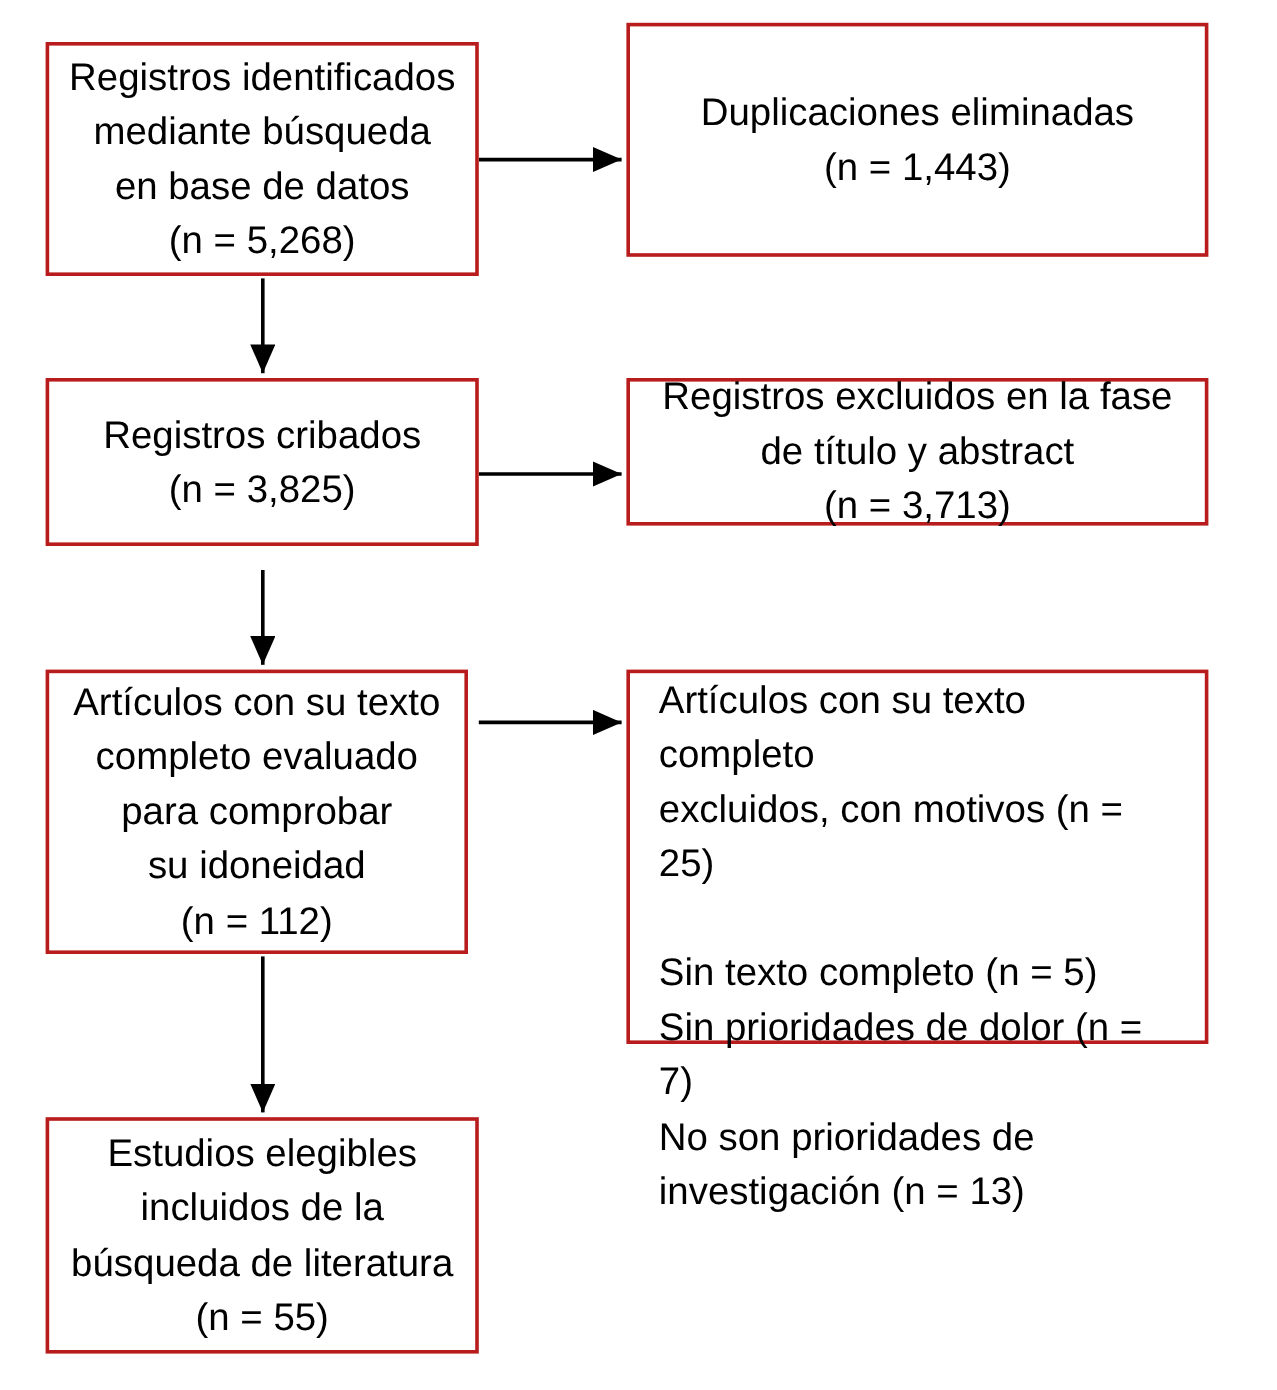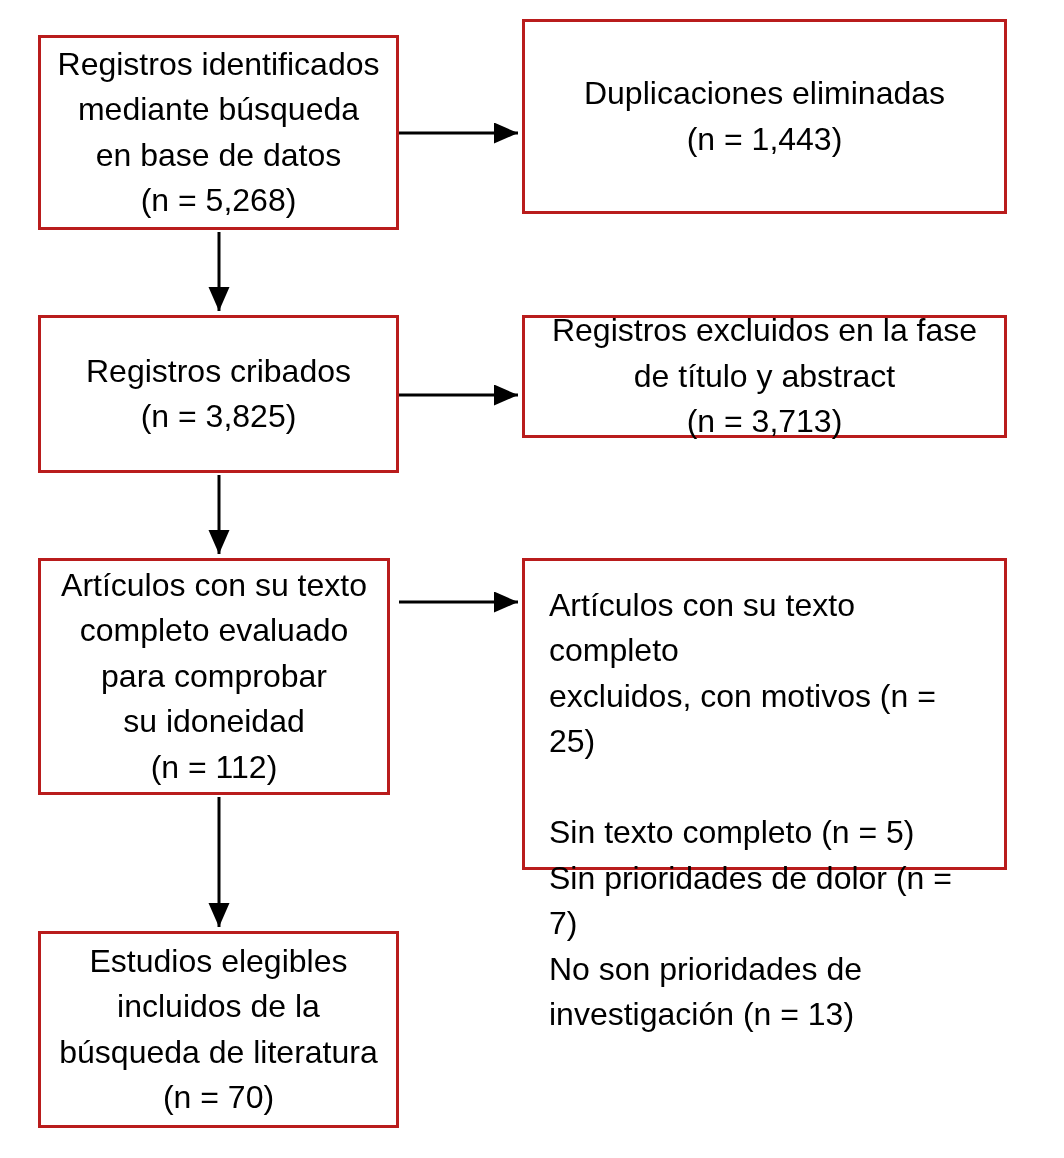--- a/index.html
+++ b/index.html
@@ -27,25 +27,25 @@
     text-align: center;
     font-size: 32px;
     line-height: 1.42;
     white-space: pre-line;
     padding: 6px 10px;
   }
   .flow-box.align-left {
     align-items: flex-start;
     justify-content: flex-start;
     text-align: left;
-    padding: 22px 24px;
+    padding: 0 24px;
   }
   #box-identified        { left: 38px;  top: 35px;  width: 361px; height: 195px; }
   #box-duplicates        { left: 522px; top: 19px;  width: 485px; height: 195px; }
-  #box-screened          { left: 38px;  top: 315px; width: 361px; height: 158px; }
+  #box-screened          { left: 38px;  top: 315px; width: 361px; height: 140px; }
   #box-excluded-title    { left: 522px; top: 315px; width: 485px; height: 123px; }
   #box-fulltext          { left: 38px;  top: 558px; width: 352px; height: 237px; }
   #box-fulltext-excluded { left: 522px; top: 558px; width: 485px; height: 312px; }
   #box-included          { left: 38px;  top: 931px; width: 361px; height: 197px; }
   .arrows-layer {
     position: absolute;
     left: 0; top: 0;
     width: 1064px;
     height: 1158px;
     pointer-events: none;
@@ -95,15 +95,15 @@
 excluidos, con motivos (n = 25)
 
 Sin texto completo (n = 5)
 Sin prioridades de dolor (n = 7)
 No son prioridades de
 investigación (n = 13)</div>
 
   <div class="flow-box" id="box-included">Estudios elegibles
 incluidos de la
 búsqueda de literatura
-(n = 70)</div>
+(n = 55)</div>
 
 </div>
 
 </body></html>

